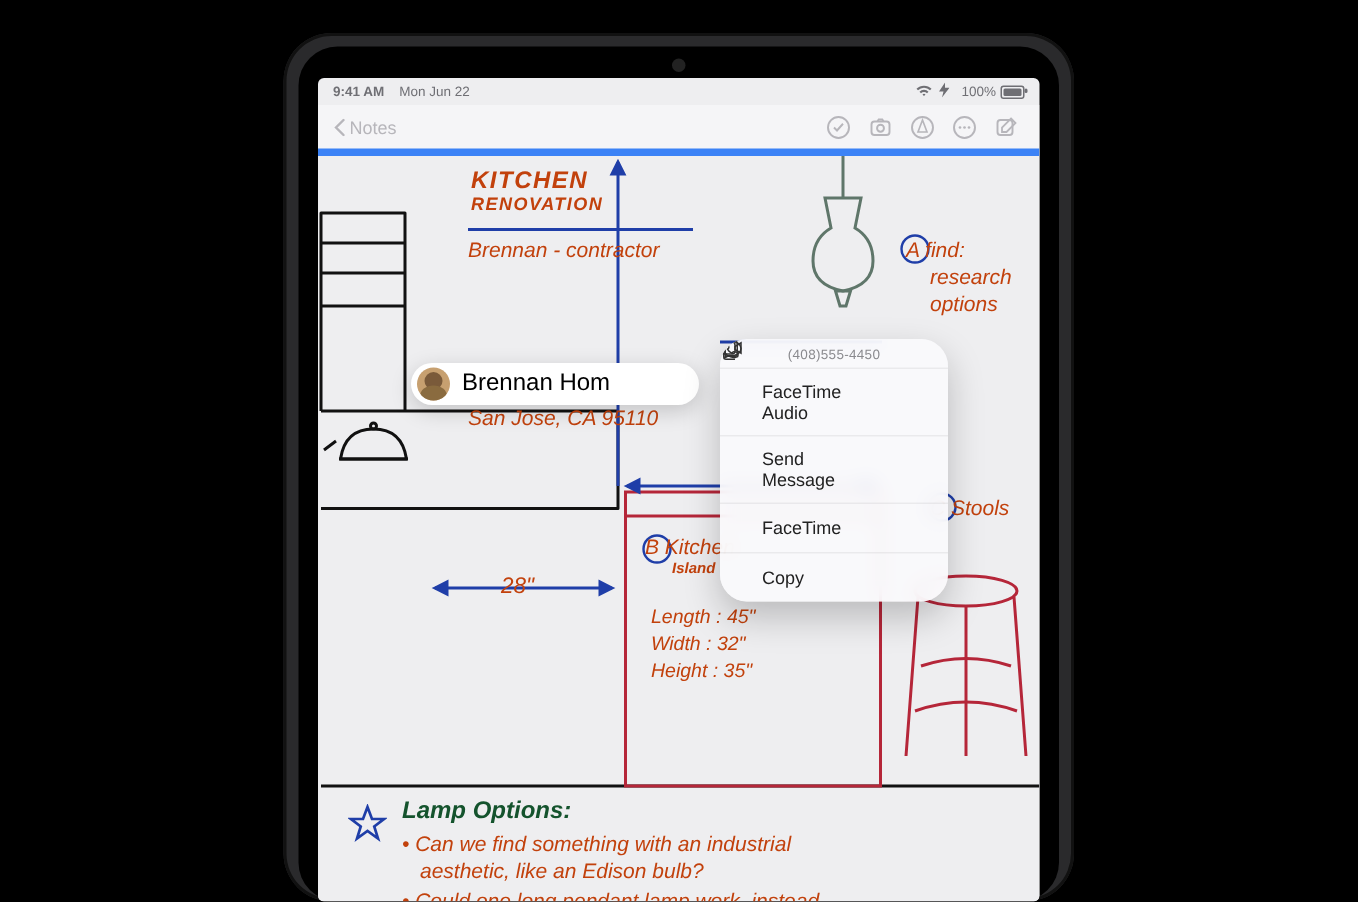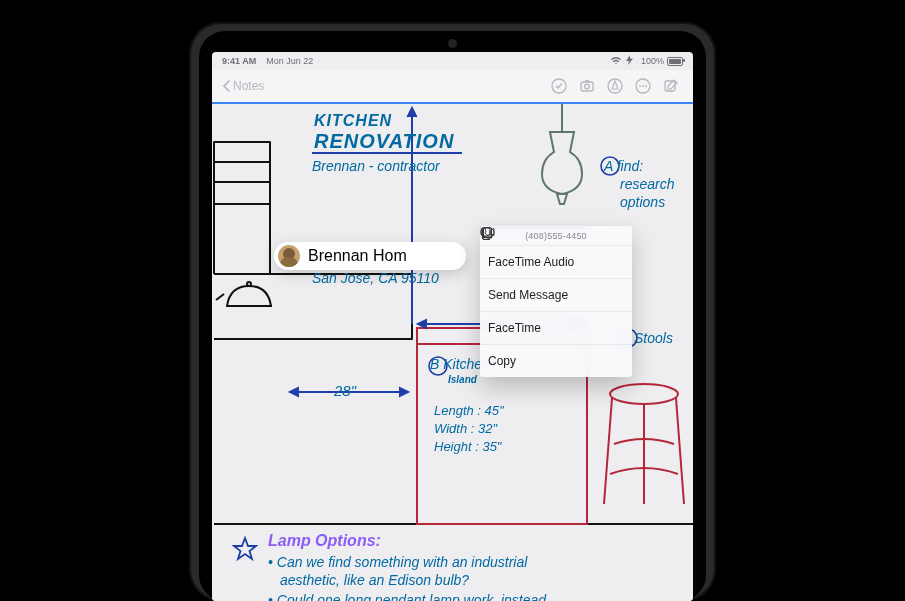--- a/index.html
+++ b/index.html
@@ -42,41 +42,41 @@
   .statusbar .wifi,.statusbar .batt{margin-left:4px;font-size:9px;}
   .statusbar .pct{margin-left:8px;}
   .battery-icon{display:inline-block;width:14px;height:7px;border:1px solid #6f6f74;border-radius:2px;position:relative;margin-left:3px;vertical-align:middle;}
   .battery-icon:after{content:"";position:absolute;right:-3px;top:1px;width:2px;height:3px;background:#6f6f74;border-radius:1px;}
   .battery-icon:before{content:"";position:absolute;left:1px;top:1px;right:1px;bottom:1px;background:#6f6f74;border-radius:1px;}
 
   
   .notesnav{
     position:absolute; left:0; top:18px; width:100%; height:34px;
     background:#f5f5f7;
-    border-bottom:2px solid #3b82f6;
+    border-bottom:5px solid #3b82f6;
     display:flex; align-items:center;
     padding:0 10px; box-sizing:border-box;
     color:#b7b6bb;
   }
   .notesnav .back{display:flex;align-items:center;font-size:12px;}
   .notesnav .back svg{margin-right:3px;}
   .notesnav .nav-spacer{flex:1;}
   .notesnav .tool{width:24px;height:24px;display:flex;align-items:center;justify-content:center;margin-left:4px;}
 
   
   .canvas{
     position:absolute; left:0; top:52px; width:100%; bottom:0;
     background:#eeeef0;
   }
   .canvas svg{position:absolute;left:0;top:0;}
 
   
   .hw{position:absolute;font-style:italic;white-space:pre;line-height:1.15;}
-  .hw-blue{color:#0369a1;}
-  .hw-red{color:#8b5cf6;}
+  .hw-blue{color:#c2410c;}
+  .hw-red{color:#14532d;}
 
   
   .contact-pill{
     position:absolute; left:62px; top:138px;
     width:192px; height:28px;
     background:#fff; border-radius:15px;
     display:flex; align-items:center;
     box-shadow:0 4px 14px rgba(0,0,0,0.18);
     padding:0 10px 0 4px; box-sizing:border-box;
     font-size:16px; color:#000000;
@@ -89,34 +89,34 @@
   }
   .contact-pill .avatar:before{content:"";position:absolute;left:5px;top:3px;width:12px;height:12px;border-radius:50%;background:#7a5a3a;}
   .contact-pill .avatar:after{content:"";position:absolute;left:2px;top:12px;width:18px;height:14px;border-radius:50% 50% 0 0;background:#8a6b3f;}
 
   
   .ctxmenu{
     position:absolute; left:268px; top:122px;
     width:152px;
     background:rgba(250,250,252,0.92);
     backdrop-filter:blur(6px);
-    border-radius:3px;
+    border-radius:18px;
     box-shadow:0 10px 24px rgba(0,0,0,0.22);
     overflow:hidden;
     font-size:12px;
     color:#222;
   }
   .ctxmenu .head{
     text-align:center;font-size:9px;color:#8a8a8e;
     padding:5px 0 4px; letter-spacing:0.2px;
     border-bottom:1px solid rgba(0,0,0,0.06);
   }
   .ctxmenu .row{
     display:flex;align-items:center;justify-content:space-between;
-    padding:8px 8px;
+    padding:8px 28px;
     border-bottom:1px solid rgba(0,0,0,0.06);
   }
   .ctxmenu .row:last-child{border-bottom:none;}
   .ctxmenu .row .ic{width:16px;height:16px;display:flex;align-items:center;justify-content:center;color:#555;}
 
   .star{position:absolute;}
 
 </style>
 </head>
 <body>
@@ -242,21 +242,21 @@
         <g stroke="#1f3ea8" stroke-width="1.6" fill="none">
           <circle cx="398" cy="62" r="9"></circle>
           <circle cx="226" cy="262" r="9"></circle>
           <circle cx="416" cy="234" r="9"></circle>
         </g>
 
         <line x1="268" y1="124" x2="376" y2="124" stroke="#1f3ea8" stroke-width="2"></line>
       </svg>
 
       <div class="hw hw-blue" style="left:102px;top:8px;font-size:16px;letter-spacing:1px;font-weight:600;">KITCHEN</div>
-      <div class="hw hw-blue" style="left:102px;top:26px;font-size:20px;letter-spacing:1px;font-weight:600;">RENOVATION</div>
+      <div class="hw hw-blue" style="left:102px;top:26px;font-size:12px;letter-spacing:1px;font-weight:600;">RENOVATION</div>
       <svg style="position:absolute;left:100px;top:46px" width="150" height="6">
           <line x1="0" y1="3" x2="150" y2="3" stroke="#1f3ea8" stroke-width="2"></line>
         </svg>
       <div class="hw hw-blue" style="left:100px;top:54px;font-size:14px;">Brennan - contractor</div>
       <div class="hw hw-blue" style="left:100px;top:148px;font-size:14px;">5677 Coleman Ave</div>
       <div class="hw hw-blue" style="left:100px;top:166px;font-size:14px;">San Jose, CA 95110</div>
 
       <div class="hw hw-blue" style="left:392px;top:54px;font-size:14px;">A find:</div>
       <div class="hw hw-blue" style="left:408px;top:72px;font-size:14px;">research</div>
       <div class="hw hw-blue" style="left:408px;top:90px;font-size:14px;">options</div>

